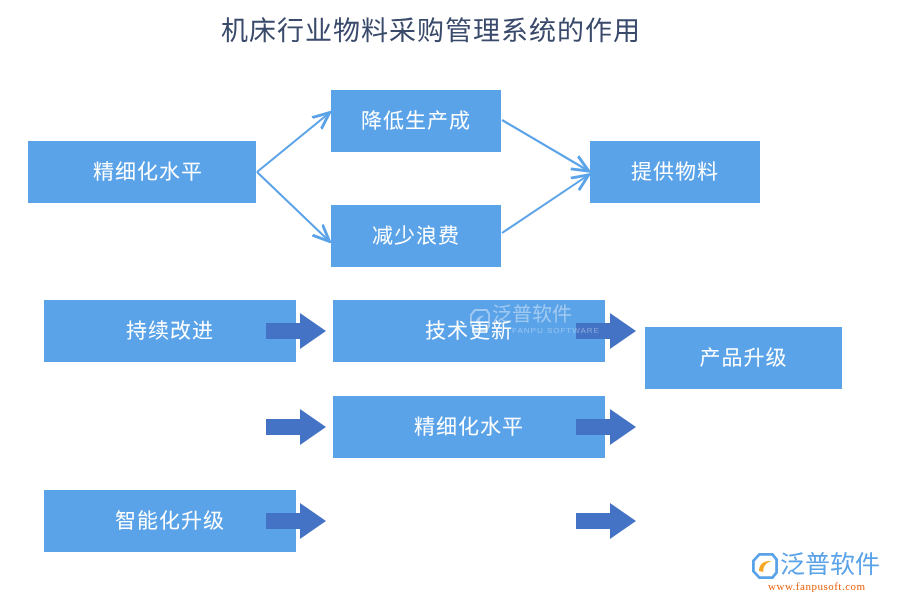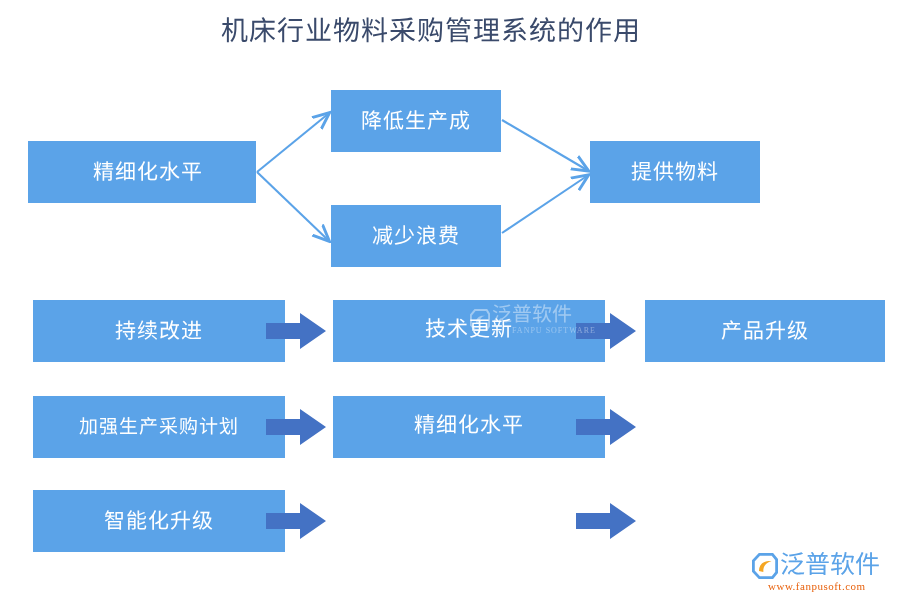--- a/index.html
+++ b/index.html
@@ -53,23 +53,23 @@
   }
   .node.wide-text { font-size: 19px; }
 
   
   #node-jingxihua { left: 28px;  top: 141px; width: 228px; height: 62px; padding-left: 18px; }
   #node-jiangdi   { left: 331px; top: 90px;  width: 170px; height: 62px; }
   #node-jianshao  { left: 331px; top: 205px; width: 170px; height: 62px; }
   #node-tigong    { left: 590px; top: 141px; width: 170px; height: 62px; }
 
   
-  .col-1 { left: 33px;  width: 252px; }
-  .col-2 { left: 333px; width: 272px; font-family: Liberation Mono, monospace; }
-  .col-3 { left: 645px; width: 240px; }
+  .col-1 { left: 44px;  width: 252px; }
+  .col-2 { left: 333px; width: 272px; }
+  .col-3 { left: 645px; width: 197px; margin-top: 27px; }
   .row-1 { top: 300px; height: 62px; }
   .row-2 { top: 396px; height: 62px; }
   .row-3 { top: 490px; height: 62px; }
 
   
   .line-layer, .arrow-layer {
     position: absolute;
     left: 0;
     top: 0;
     width: 900px;
@@ -99,21 +99,21 @@
     white-space: nowrap;
   }
   .wm-en {
     position: absolute;
     left: 22px;
     top: 23px;
     font-size: 8px;
     line-height: 10px;
     color: #e8f1fb;
     letter-spacing: 1px;
-    font-family: Liberation Serif, serif;
+    font-family: Liberation Sans, sans-serif;
     white-space: nowrap;
     padding-left: 20px;
   }
   .wm-mark {
     position: absolute;
     left: 0px;
     top: 6px;
     width: 20px;
     height: 22px;
   }
@@ -184,21 +184,20 @@
   <div class="node" id="node-jiangdi">降低生产成</div>
 
   <div class="node" id="node-jianshao">减少浪费</div>
 
   <div class="node" id="node-tigong">提供物料</div>
 
   <div class="node col-1 row-1">持续改进</div>
   <div class="node col-2 row-1">技术更新</div>
   <div class="node col-3 row-1">产品升级</div>
 
-  <div class="node col-1 row-2 wide-text">加强生产采购计划</div>
   <div class="node col-2 row-2">精细化水平</div>
 
   <div class="node col-1 row-3">智能化升级</div>
 
   <svg class="arrow-layer" viewBox="0 0 900 600" xmlns="http://www.w3.org/2000/svg">
 
     <path d="M266,323 L300,323 L300,313 L326,331 L300,349 L300,339 L266,339 Z" fill="#4472C4"></path>
     <path d="M576,323 L610,323 L610,313 L636,331 L610,349 L610,339 L576,339 Z" fill="#4472C4"></path>
 
     <path d="M266,419 L300,419 L300,409 L326,427 L300,445 L300,435 L266,435 Z" fill="#4472C4"></path>

